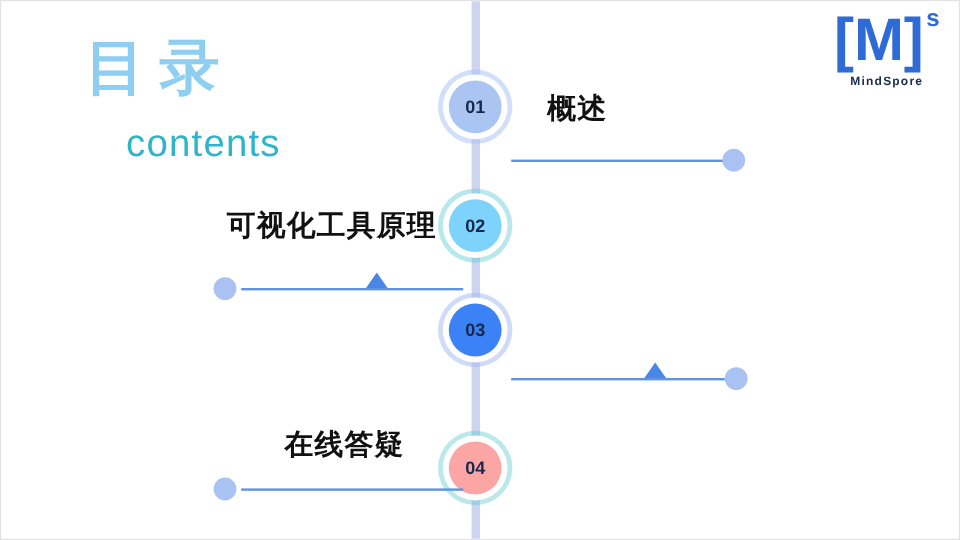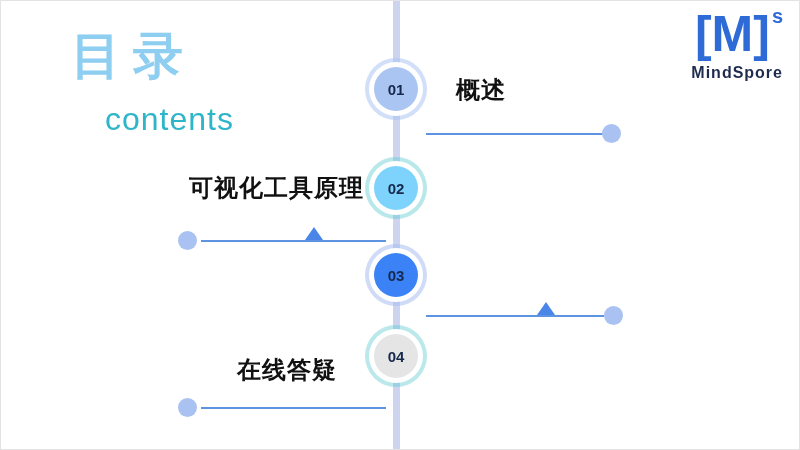--- a/index.html
+++ b/index.html
@@ -54,21 +54,21 @@
     line-height: 1.1;
     text-align: right;
   }
   .logo-mark sup {
     font-size: 20px;
     font-weight: bold;
     vertical-align: 28px;
     margin-left: 2px;
   }
   .logo-name {
-    font-size: 16px;
+    font-size: 10px;
     font-weight: bold;
     color: #1d2b4f;
     letter-spacing: 1px;
     margin-top: 2px;
   }
 
   
   .node {
     position: absolute;
     width: 44px; height: 44px;
@@ -76,21 +76,21 @@
     display: flex;
     align-items: center;
     justify-content: center;
     font-size: 15px;
     font-weight: bold;
     color: #16294d;
   }
   .n1 { left: 373px; top: 66px;  background:#abc5f3; box-shadow: 0 0 0 5px #fff, 0 0 0 9px rgba(171,197,243,.55); }
   .n2 { left: 373px; top: 165px; background:#7dd3fc; box-shadow: 0 0 0 5px #fff, 0 0 0 9px rgba(98,203,208,.45); }
   .n3 { left: 373px; top: 252px; background:#3b82f6; box-shadow: 0 0 0 5px #fff, 0 0 0 9px rgba(170,190,241,.55); }
-  .n4 { left: 373px; top: 333px; background:#e5e5e5; box-shadow: 0 0 0 5px #fff, 0 0 0 9px rgba(102,204,210,.45); }
+  .n4 { left: 373px; top: 367px; background:#fca5a5; box-shadow: 0 0 0 5px #fff, 0 0 0 9px rgba(102,204,210,.45); }
 
   
   .label {
     position: absolute;
     font-size: 24px;
     font-weight: bold;
     color: #111111;
     letter-spacing: 1px;
     transform: translateY(-50%);
     white-space: nowrap;

